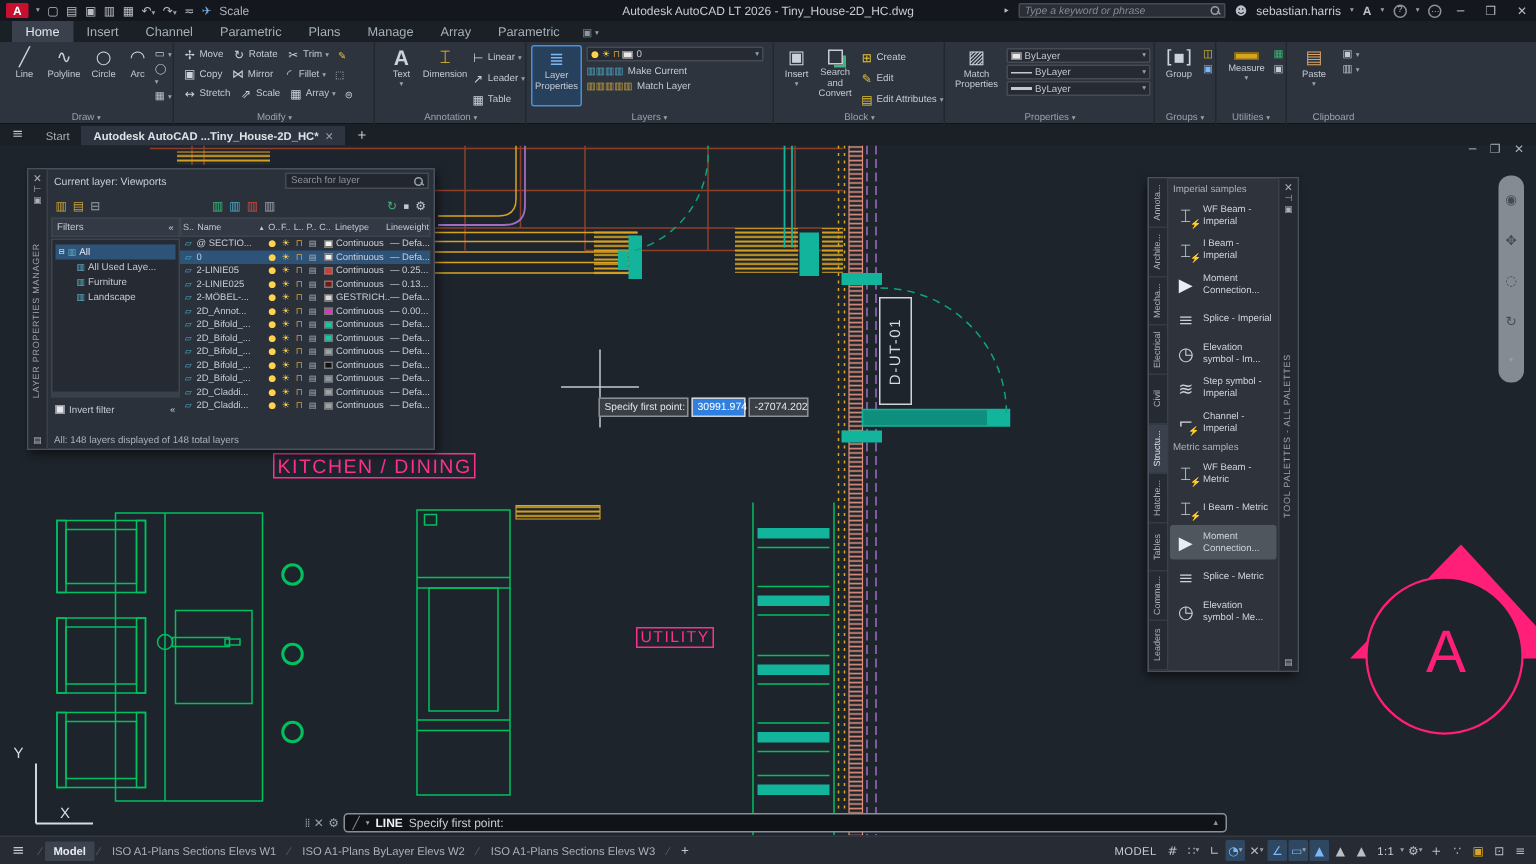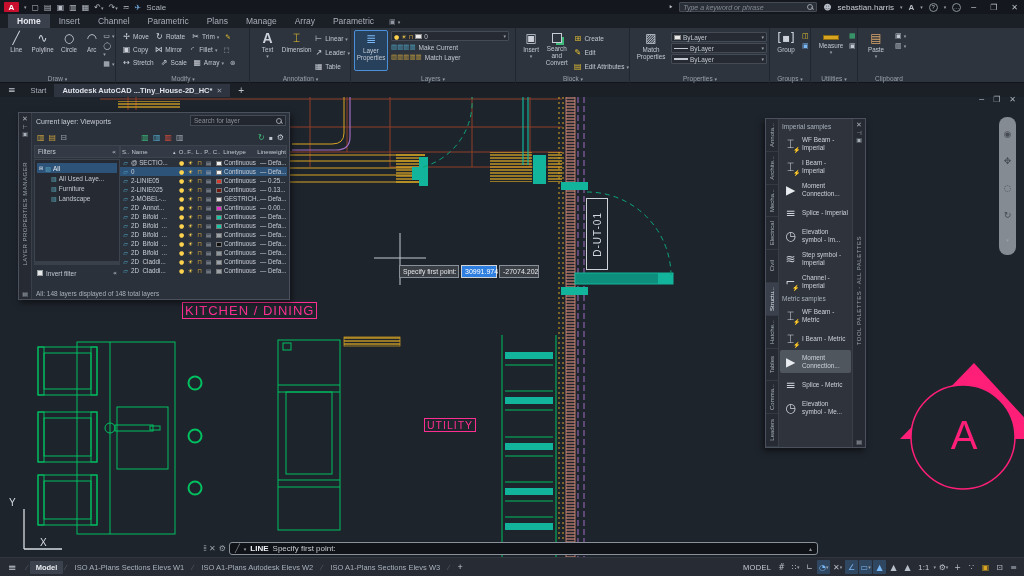--- a/index.html
+++ b/index.html
@@ -28,21 +28,21 @@
     color:#848b94;font-style:italic;font-size:7px;display:flex;align-items:center;padding:0 3px;gap:3px}
   .mag{position:relative;width:6px;height:6px;flex:0 0 auto}
   .mag::before{content:"";position:absolute;left:0;top:0;width:4px;height:4px;border:1px solid #9aa0a8;border-radius:50%}
   .mag::after{content:"";position:absolute;left:4px;top:4px;width:3px;height:1px;background:#9aa0a8;transform:rotate(45deg)}
   .winbtn{font-size:8px;color:#b9bfc8;padding:0 4px}
 
   
   .tabrow{position:absolute;left:0;top:14px;width:1024px;height:14px;background:#1b1f26;
     display:flex;align-items:flex-end;padding-left:8px;font-size:8.5px}
   .rtab{padding:2px 9px;color:#a9b0b9;height:14px;display:flex;align-items:center}
-  .rtab.active{background:#3a404c;color:#e4e8ee;font-weight:bold}
+  .rtab.active{background:#3a404c;color:#e4e8ee;font-weight:normal}
   .rtab-img{margin-left:6px;color:#8f969f;font-size:7px;display:flex;align-items:center;gap:2px;padding-bottom:2px}
 
   
   .ribbon{position:absolute;left:0;top:28px;width:1024px;height:55px;background:var(--chrome);border-bottom:1px solid #12151a}
   .rpanel{position:absolute;top:0;height:55px;border-right:1px solid #22262e}
   .rp-label{position:absolute;left:0;right:0;bottom:1px;text-align:center;font-size:6.5px;color:#99a1ab;white-space:nowrap}
   .rp-body{position:absolute;left:0;right:0;top:2px;bottom:12px;display:flex;align-items:flex-start}
   .bb{display:flex;flex-direction:column;align-items:center;width:28px;padding-top:1px}
   .bb .ic{font-size:12px;line-height:15px;height:15px;color:#cdd2da}
   .bb .lb{font-size:6.3px;color:#c3c9d1;text-align:center;line-height:1.15}
@@ -182,20 +182,21 @@
       <span class="qic ico">▤</span>
       <span class="qic ico">▣</span>
       <span class="qic ico">▥</span>
       <span class="qic ico">▦</span>
       <span class="qic ico">↶<i class="car">▾</i></span>
       <span class="qic ico">↷<i class="car">▾</i></span>
       <span class="qic ico">≂</span>
       <span class="qic ico" style="color:#6fa8dc">✈</span>
       <span style="color:#aeb4bd">Scale</span>
     </div>
+    <div class="tb-title">Autodesk AutoCAD LT 2026 - Tiny_House-2D_HC.dwg</div>
     <div class="tb-right">
       <span class="qic ico">‣</span>
       <span class="tb-search">
         <span>Type a keyword or phrase</span>
         <span class="mag" style="margin-left:auto"></span>
       </span>
       <span class="qic ico">☻</span>
       <span style="color:#c8ccd4">sebastian.harris</span>
       <span class="car">▾</span>
       <span class="qic" style="font-weight:bold">A</span>
@@ -965,21 +966,21 @@
     </div>
   </div>
 
   <div class="statusbar">
     <span class="sb-burger ico">≡</span>
     <span class="sb-sep">∕</span>
     <span class="sb-tab active">Model</span>
     <span class="sb-sep">∕</span>
     <span class="sb-tab">ISO A1-Plans Sections Elevs W1</span>
     <span class="sb-sep">∕</span>
-    <span class="sb-tab">ISO A1-Plans Autodesk Elevs W2</span>
+    <span class="sb-tab">ISO A1-Plans ByLayer Elevs W2</span>
     <span class="sb-sep">∕</span>
     <span class="sb-tab">ISO A1-Plans Sections Elevs W3</span>
     <span class="sb-sep">∕</span>
     <span class="sb-plus">+</span>
     <div class="sb-right">
       <span class="sb-txt">MODEL</span>
       <span class="sb-ic ico">#</span>
       <span class="sb-ic ico">∷<i class="car">▾</i></span>
       <span class="sb-ic ico">∟</span>
       <span class="sb-ic ico on">◔<i class="car">▾</i></span>

